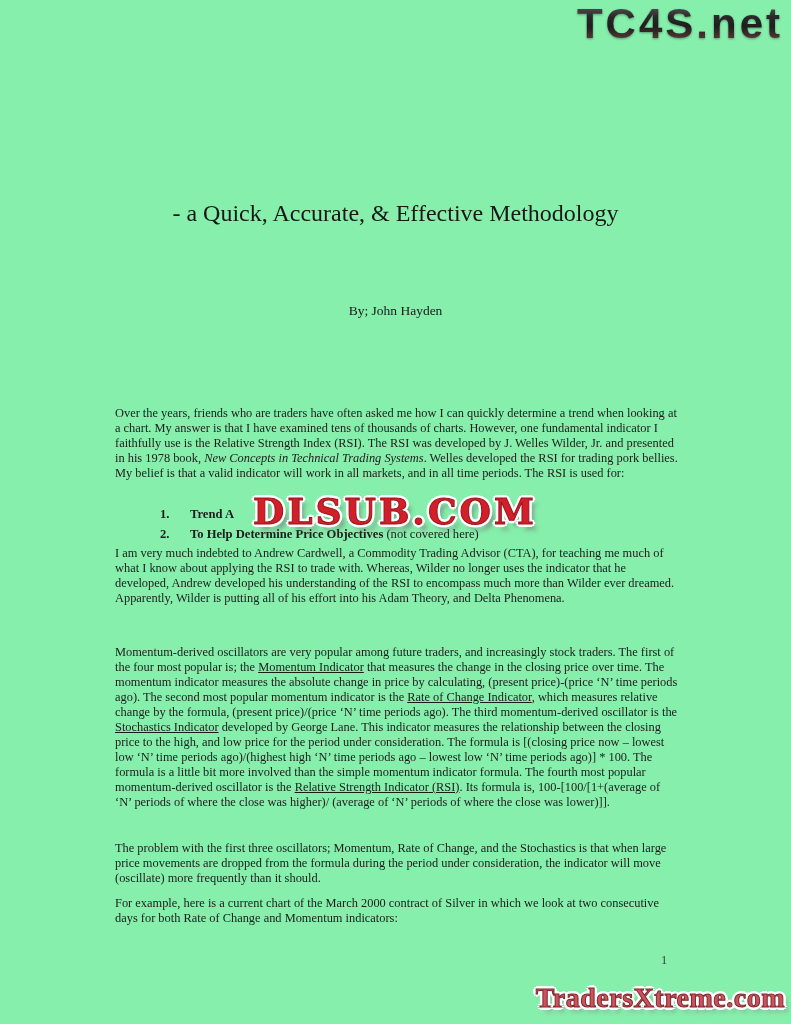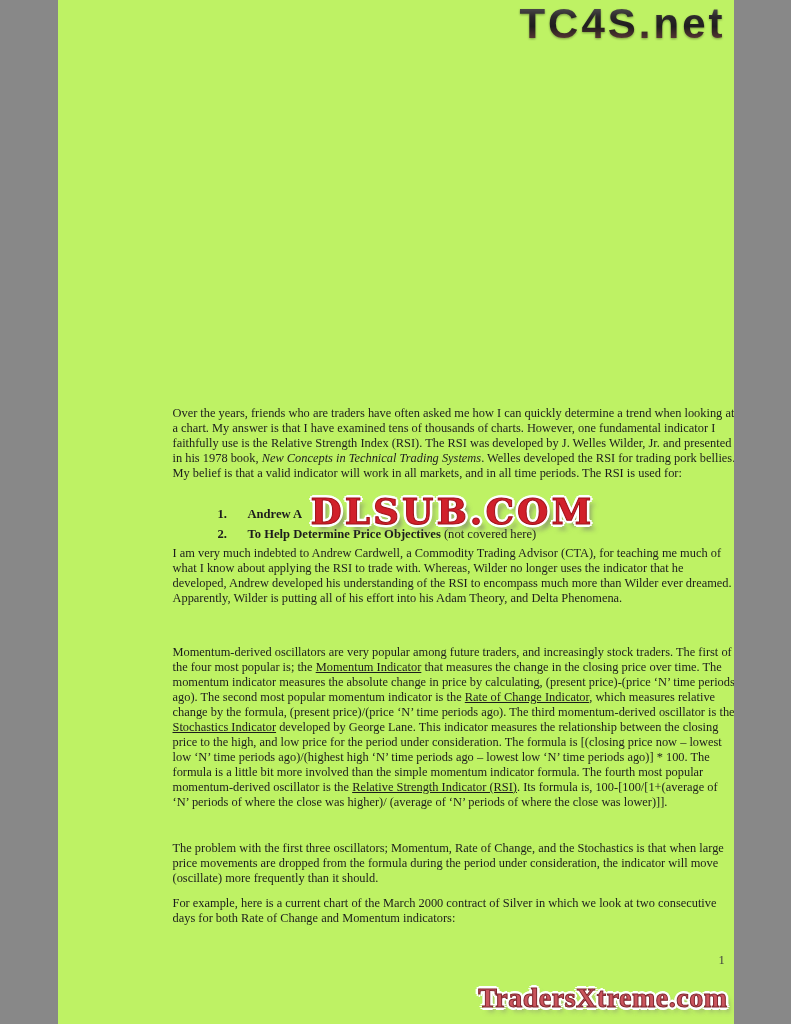--- a/index.html
+++ b/index.html
@@ -1,20 +1,20 @@
 <!DOCTYPE html>
 <html><head>
 <meta charset="utf-8">
 <style>
   html,body{margin:0;padding:0;background:#888;}
   .page{
     position:relative;
-    width:676px;height:1024px;
+    width:791px;height:1024px;
     margin:0 auto;
-    background:#bef264;
+    background:#86efac;
     overflow:hidden;
     font-family:"Liberation Serif", serif;
     color:#1c1c1c;
   }
   
   .tc4s{
     position:absolute;top:0px;right:8px;
     font-family:"Liberation Sans", sans-serif;
     font-weight:bold;font-size:42px;letter-spacing:3px;
     background:linear-gradient(180deg,#6b6b6b 0%,#2b2829 35%,#1f1d1e 55%,#4a302e 75%,#8a524c 100%);
@@ -83,31 +83,32 @@
     white-space:nowrap;
   }
 </style>
 </head>
 <body>
 
 <div class="page">
 
   <div class="tc4s">TC4S.net</div>
 
-  <h1 class="title"><br></h1>
+  <h1 class="title"><br><span>- a Quick, Accurate, &amp; Effective Methodology</span></h1>
 
+  <div class="byline">By; John Hayden</div>
 
   <div class="content">
 
     <p class="para p-intro"><span>Over the years, friends who are traders have often asked me how I can quickly determine a trend when looking at a chart. My answer is that I have examined tens of thousands of charts. However, one fundamental indicator I faithfully use is the Relative Strength Index (RSI). The RSI was developed by J. Welles Wilder, Jr. and presented in his 1978 book, </span><span class="it">New Concepts in Technical Trading Systems</span><span>. Welles developed the RSI for trading pork bellies. My belief is that a valid indicator will work in all markets, and in all time periods.  The RSI is used for:</span></p>
 
     <div class="para p-list">
       <div class="list-row">
         <span class="list-num">1.</span>
-        <span><span class="list-label">Andrew A</span><span class="list-normal"></span></span>
+        <span><span class="list-label">Trend A</span><span class="list-normal"></span></span>
       </div>
       <div class="list-row">
         <span class="list-num">2.</span>
         <span><span class="list-label">To Help Determine Price Objectives</span><span class="list-normal"> (not covered here)</span></span>
       </div>
     </div>
 
     <p class="para p-indebted">I am very much indebted to Andrew Cardwell, a Commodity Trading Advisor (CTA), for teaching me much of what I know about applying the RSI to trade with. Whereas, Wilder no longer uses the indicator that he developed, Andrew developed his understanding of the RSI to encompass much more than Wilder ever dreamed. Apparently, Wilder is putting all of his effort into his Adam Theory, and Delta Phenomena.</p>
 
     <p class="para p-momentum"><span>Momentum-derived oscillators are very popular among future traders, and increasingly stock traders. The first of the four most popular is; the </span><span class="u">Momentum Indicator</span><span> that measures the change in the closing price over time. The momentum indicator measures the absolute change in price by calculating,  (present price)-(price ‘N’ time periods ago). The second most popular momentum indicator is the </span><span class="u">Rate of Change Indicator</span><span>, which measures relative change by the formula, (present price)/(price ‘N’ time periods ago). The third momentum-derived oscillator is the </span><span class="u">Stochastics Indicator</span><span> developed by George Lane. This indicator measures the relationship between the closing price to the high, and low price for the period under consideration. The formula is [(closing price now – lowest low ‘N’ time periods ago)/(highest high ‘N’ time periods ago – lowest low ‘N’ time periods ago)] * 100. The formula is a little bit more involved than the simple momentum indicator formula. The fourth most popular momentum-derived oscillator is the </span><span class="u">Relative Strength Indicator (RSI)</span><span>. Its formula is, 100-[100/[1+(average of ‘N’ periods of where the close was higher)/ (average of ‘N’ periods of where the close was lower)]].</span></p>

